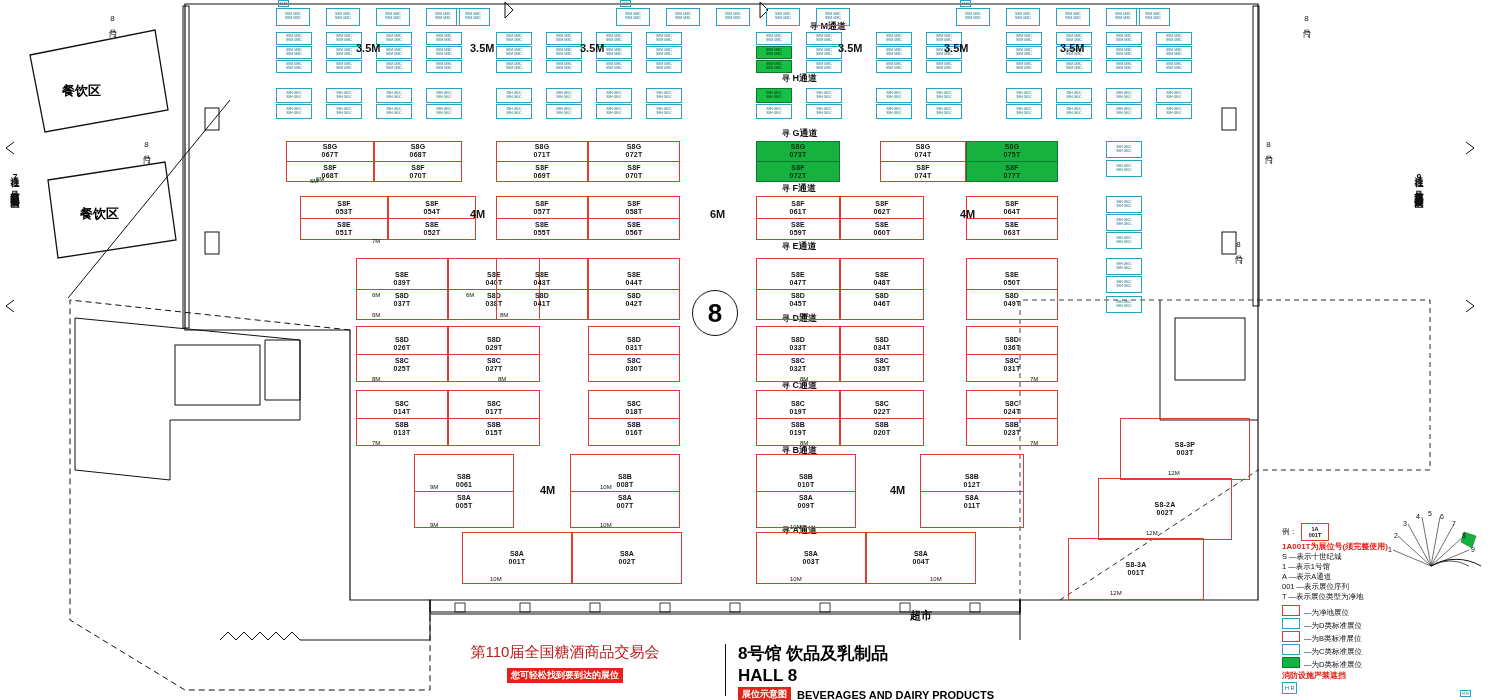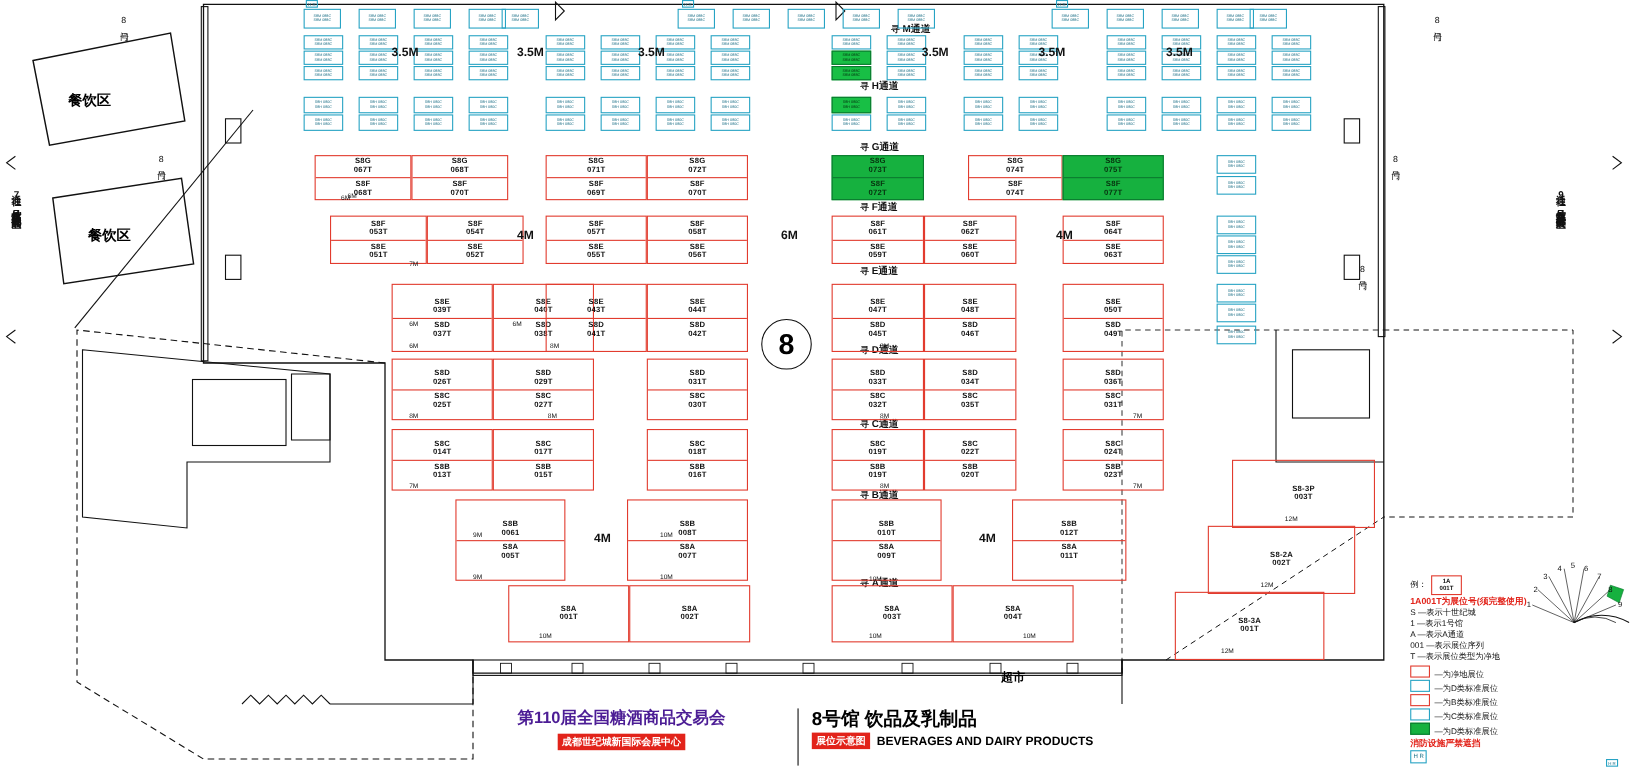--- a/index.html
+++ b/index.html
@@ -849,26 +849,27 @@
       <div><span class="swatch"></span><span>—为B类标准展位</span></div>
       <div><span class="swatch b"></span><span>—为C类标准展位</span></div>
       <div><span class="swatch g"></span><span>—为D类标准展位</span></div>
     </div>
     <div style="color:#e2231a;font-weight:bold;margin-top:1px;font-size:8px">消防设施严禁遮挡</div>
     <div style="margin-top:1px;font-size:5.5px;border:1px solid #27a3c4;display:inline-block;padding:0 2px;color:#1b6f86">H R</div>
   </div>
 
   <div class="titlebar">
     <div class="tleft">
-      <div style="font-size:15px;font-weight:bold;color:#4c1d95;margin-top:1px">第110届全国糖酒商品交易会</div>
-      <div style="margin-top:2px"><span class="redbar" style="font-size:9px">成都世纪城新国际会展中心</span></div>
+      <div style="font-size:15px;font-weight:normal;color:#b91c1c;margin-top:1px">第110届全国糖酒商品交易会</div>
+      <div style="margin-top:2px"><span class="redbar" style="font-size:9px">您可轻松找到要到达的展位</span></div>
     </div>
     <div class="divider"></div>
     <div class="tright">
       <div style="font-size:17px;font-weight:bold">8号馆  饮品及乳制品</div>
+      <div style="font-size:17px;font-weight:bold;margin-top:1px">HALL  8</div>
       <div style="display:flex;align-items:center;gap:6px;margin-top:1px">
         <span class="redbar" style="font-size:9px">展位示意图</span>
         <span style="font-size:11px;font-weight:bold">BEVERAGES AND DAIRY PRODUCTS</span>
       </div>
     </div>
   </div>
 
 </div>
 
 </body></html>

